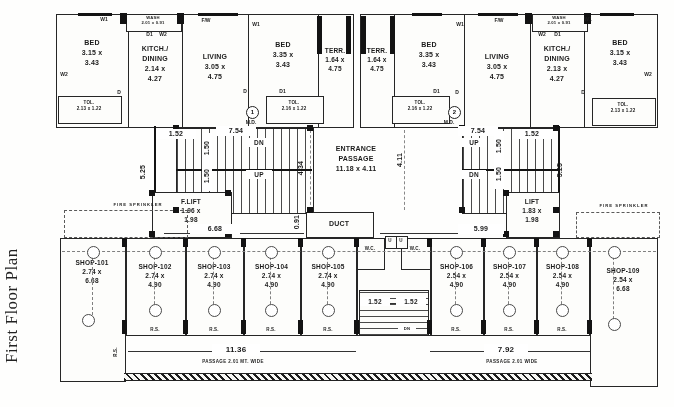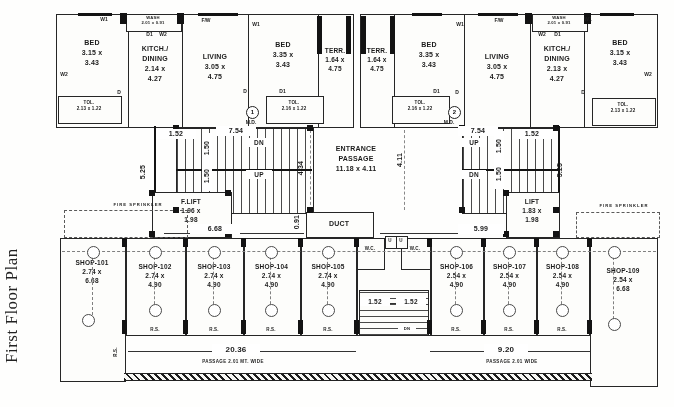--- a/index.html
+++ b/index.html
@@ -320,21 +320,21 @@
   <div class="lbl vtext s45" style="left:101px;top:347px">R.S.</div>
   <div class="lbl s45" style="left:140px;top:327px;width:30px">R.S.</div>
   <div class="lbl s45" style="left:199px;top:327px;width:30px">R.S.</div>
   <div class="lbl s45" style="left:256px;top:327px;width:30px">R.S.</div>
   <div class="lbl s45" style="left:313px;top:327px;width:30px">R.S.</div>
   <div class="lbl s45" style="left:441px;top:327px;width:30px">R.S.</div>
   <div class="lbl s45" style="left:494px;top:327px;width:30px">R.S.</div>
   <div class="lbl s45" style="left:547px;top:327px;width:30px">R.S.</div>
 
   <div class="hline" style="left:128px;top:351px;width:228px"></div>
-  <div class="lbl dim" style="left:212px;top:344px;width:48px;font-size:8px">20.36</div>
+  <div class="lbl dim" style="left:212px;top:344px;width:48px;font-size:8px">11.36</div>
   <div class="lbl s45" style="left:158px;top:359px;width:150px;letter-spacing:.4px">PASSAGE 2.01 MT. WIDE</div>
   <div class="hline" style="left:430px;top:351px;width:160px"></div>
-  <div class="lbl dim" style="left:484px;top:344px;width:44px;font-size:8px">9.20</div>
+  <div class="lbl dim" style="left:484px;top:344px;width:44px;font-size:8px">7.92</div>
   <div class="lbl s45" style="left:444px;top:359px;width:136px;letter-spacing:.4px">PASSAGE 2.01 WIDE</div>
 
   <div class="hatchwall" style="left:124px;top:373px;width:468px;height:6px"></div>
 
 </div>
 
 </body></html>

